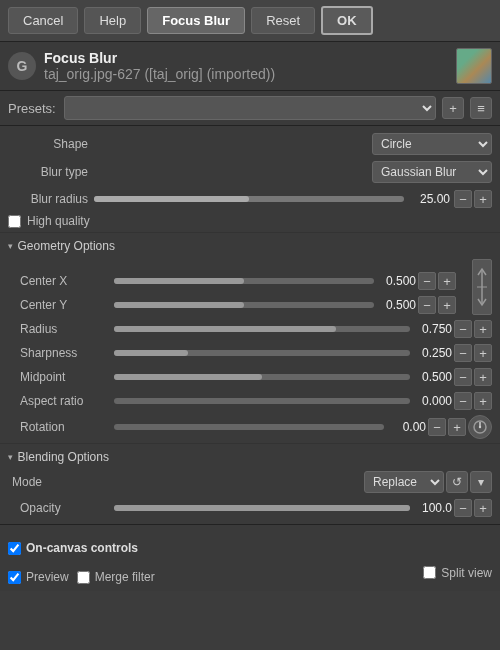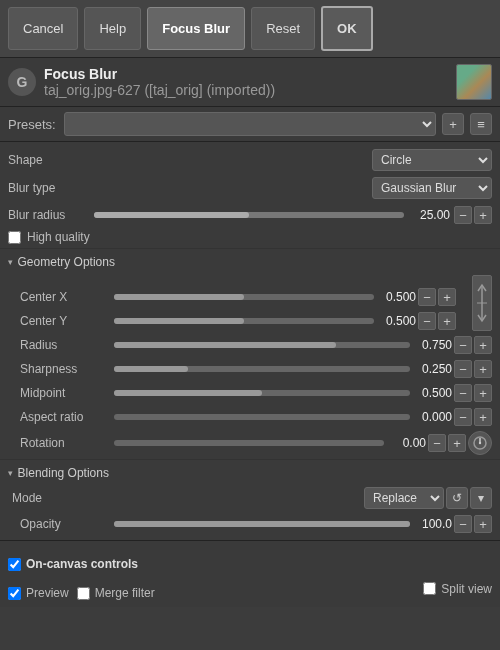--- a/index.html
+++ b/index.html
@@ -20,21 +20,21 @@
       background: #444;
       padding: 6px 8px;
       gap: 6px;
       border-bottom: 1px solid #222;
     }
     .toolbar button {
       background: #555;
       color: #ddd;
       border: 1px solid #666;
       border-radius: 3px;
-      padding: 13px 14px;
+      padding: 5px 14px;
       cursor: pointer;
       font-size: 13px;
     }
     .toolbar button.active {
       background: #666;
       border-color: #888;
       font-weight: bold;
       color: #fff;
     }
     .toolbar button.ok-btn {
@@ -116,20 +116,21 @@
     .row {
       display: flex;
       align-items: center;
       padding: 3px 8px;
       min-height: 26px;
     }
     .row-label {
       color: #bbb;
       min-width: 80px;
       font-size: 12px;
+      text-align: right;
     }
     .row-select {
       margin-left: auto;
       background: #555;
       color: #ddd;
       border: 1px solid #666;
       border-radius: 3px;
       padding: 2px 4px;
       font-size: 12px;
       min-width: 120px;

